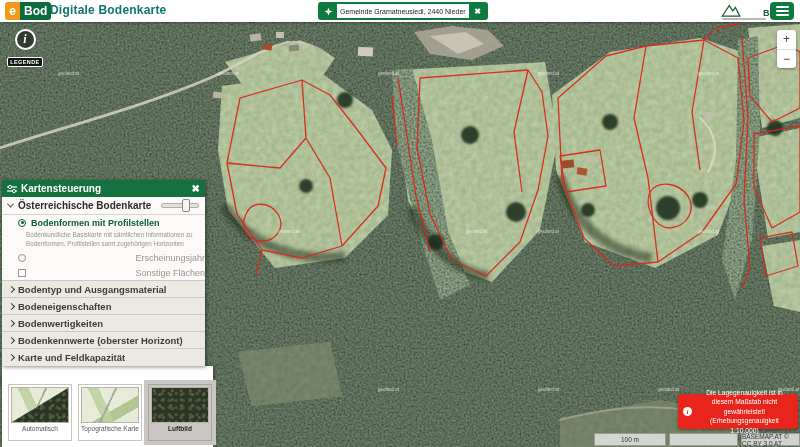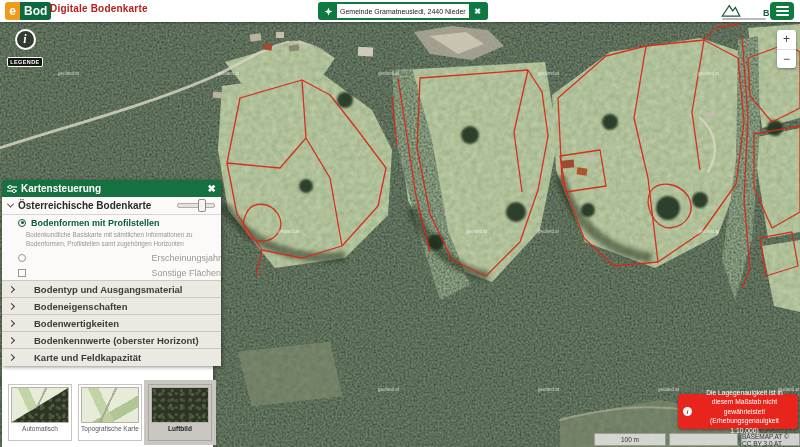--- a/index.html
+++ b/index.html
@@ -11,21 +11,21 @@
   #mapsvg { position:absolute; left:0; top:0; width:800px; height:447px; display:block; }
 
   
   #hdr { position:absolute; left:0; top:0; width:800px; height:22px; background:#fff; z-index:30;
          display:flex; align-items:center; box-shadow:0 1px 2px rgba(0,0,0,.35); }
   #logo { position:absolute; left:5px; top:2px; display:flex; align-items:center; height:18px; }
   #logo .e { background:#f09a1c; color:#fff; font-weight:bold; font-size:12px; width:15px; height:18px;
              border-radius:3px 0 0 3px; display:flex; align-items:center; justify-content:center; }
   #logo .bod { background:#0c6b3c; color:#fff; font-weight:bold; font-size:12px; height:18px; padding:0 4px;
              border-radius:0 3px 3px 0; display:flex; align-items:center; }
-  #apptitle { position:absolute; left:50px; top:3px; font-size:10px; font-weight:bold; color:#b91c1c; letter-spacing:.2px; }
+  #apptitle { position:absolute; left:50px; top:3px; font-size:12px; font-weight:bold; color:#0f766e; letter-spacing:.2px; }
   #searchgrp { position:absolute; left:318px; top:2px; width:170px; height:18px; display:flex;
                border:2px solid #0f7a3f; border-radius:3px; background:#0f7a3f; overflow:hidden; }
   #searchgrp .sbtn { width:17px; height:100%; background:#0f7a3f; color:#fff; display:flex; align-items:center;
                justify-content:center; cursor:pointer; flex:0 0 auto; }
   #searchgrp input { flex:1; border:none; outline:none; font-size:7px; font-family:"Liberation Sans",sans-serif;
                color:#222; padding:0 3px; background:#fff; }
   #searchgrp .clr { font-size:8px; font-weight:bold; }
   #bfw { position:absolute; left:720px; top:3px; display:flex; align-items:flex-end; gap:1px; }
   #bfw .bfwtxt { font-size:9px; font-weight:bold; color:#1d5c38; line-height:1;padding-left:20px; }
   #bfw .bfwsub { position:absolute; left:2px; top:15px; width:44px; height:2px; background:#b9b9b9; border-radius:1px; }
@@ -41,21 +41,21 @@
   #legendctl .lbl { margin-top:6px; display:inline-block; background:rgba(0,0,0,.78); border:1px solid #fff;
       border-radius:2px; color:#fff; font-size:5.5px; font-weight:bold; letter-spacing:.4px; padding:1px 2px; }
 
   
   #zoomctl { position:absolute; left:777px; top:30px; width:19px; height:38px; background:#fff; border-radius:3px;
       box-shadow:0 1px 3px rgba(0,0,0,.4); z-index:20; display:flex; flex-direction:column; }
   #zoomctl .zb { flex:1; display:flex; align-items:center; justify-content:center; font-size:12px; color:#444; cursor:pointer; }
   #zoomctl .zb:first-child { border-bottom:1px solid #ddd; }
 
   
-  #panel { position:absolute; left:2px; top:180px; width:219px; height:186px; z-index:25;
+  #panel { position:absolute; left:2px; top:180px; width:203px; height:186px; z-index:25;
            background:#ece9e3; box-shadow:1px 1px 4px rgba(0,0,0,.45); display:flex; flex-direction:column; font-size:9.5px; }
   #panel .phead { height:17px; background:#15713f; color:#fff; display:flex; align-items:center; padding:0 5px; gap:4px; flex:0 0 auto; }
   #panel .phead .ptitle { font-weight:bold; font-size:10px; flex:1; }
   #panel .phead .pclose { font-size:10px; font-weight:bold; cursor:pointer; }
   .chev { display:inline-block; width:5px; height:5px; border-right:1.6px solid #3a3a3a; border-bottom:1.6px solid #3a3a3a; flex:0 0 auto; }
   .chev.down { transform:rotate(45deg) translate(-1px,-1px); }
   .chev.right { transform:rotate(-45deg); }
   #panel .exph { height:18px; background:#fbfaf8; border-bottom:1px solid #d8d5d0; display:flex; align-items:center;
                  padding:0 6px; gap:5px; flex:0 0 auto; cursor:pointer; }
   #panel .exph .slbl { font-weight:bold; color:#2a2a2a; font-size:10px; flex:1; }
@@ -63,21 +63,21 @@
   .slider .handle { position:absolute; left:55%; top:-5px; width:8px; height:13px; background:#f6f5f3;
                     border:1px solid #8f8c86; border-radius:2px; }
   .optrow { display:flex; align-items:center; gap:5px; padding-left:16px; background:#fbfaf8; flex:0 0 auto; }
   .optrow.r1 { height:15px; color:#0d5c38; font-weight:bold; font-size:9px; }
   .optrow.muted { color:#9a978f; font-size:9px; height:15px;justify-content:space-between; }
   .radio { width:8px; height:8px; border:1.5px solid currentColor; border-radius:50%; position:relative; flex:0 0 auto; }
   .radio.sel::after { content:""; position:absolute; inset:1.5px; background:currentColor; border-radius:50%; }
   .chk { width:8px; height:8px; border:1.5px solid currentColor; flex:0 0 auto; }
   .optdesc { padding:1px 8px 3px 24px; font-size:6.3px; color:#98948e; line-height:1.4; background:#fbfaf8; flex:0 0 auto; height:20px; }
   .secrow { height:17px; border-top:1px solid #ccc9c2; background:#ece9e3; display:flex; align-items:center;
-            gap:20px; padding:0 7px; cursor:pointer; flex:0 0 auto; }
+            gap:4px; padding:0 7px; cursor:pointer; flex:0 0 auto; }
   .secrow span.t { font-weight:bold; color:#3d3b37; font-size:9.5px; }
 
   
   #bmswitch { position:absolute; left:2px; top:366px; width:211px; height:81px; background:#fff; z-index:24;
               box-shadow:1px 0 4px rgba(0,0,0,.4); }
   .bmcard { position:absolute; top:18px; width:64px; height:57px; background:#fff; border:1px solid #c8c5bf;
             text-align:center; cursor:pointer; padding:2px; }
   .bmcard .thumb { width:100%; height:36px; border:1px solid #b5b2ac; }
   .bmcard .bmlbl { font-size:6.5px; color:#555; line-height:1.25; margin-top:2px; }
   #bmc1 { left:6px; } #bmc2 { left:76px; }

